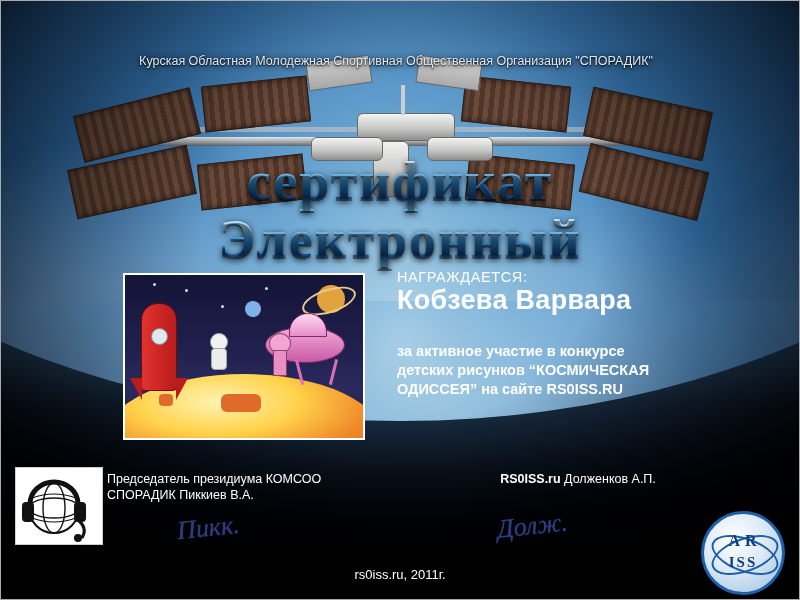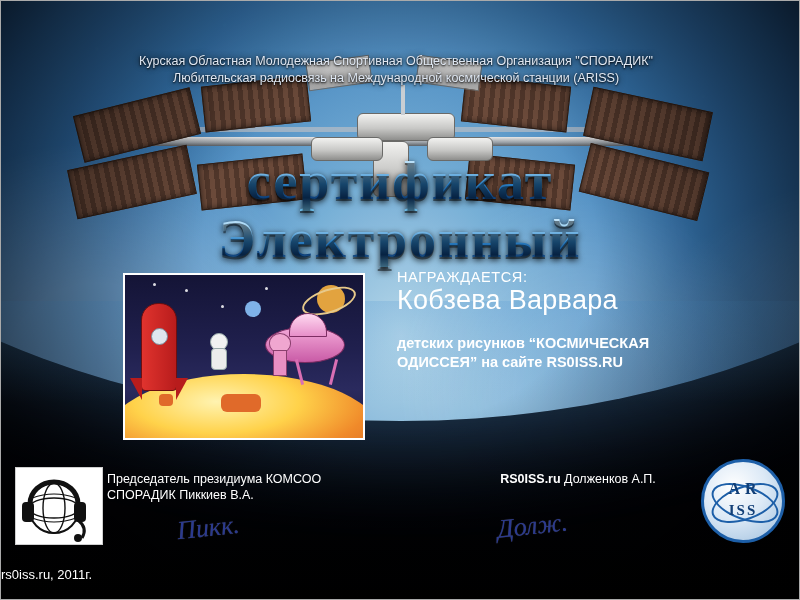--- a/index.html
+++ b/index.html
@@ -220,23 +220,23 @@
     color: #ffffff;
     z-index: 6;
   }
   .award-label {
     font-size: 14.5px;
     letter-spacing: .6px;
     margin-bottom: 0;
   }
   .award-name {
     font-size: 27px;
-    font-weight: normal;
+    font-weight: bold;
     letter-spacing: .3px;
-    margin-bottom: 18px;
+    margin-bottom: 26px;
   }
   .award-country {
     font-size: 15px;
     margin-bottom: 36px;
   }
   .award-reason {
     font-size: 14.5px;
     line-height: 19px;
     font-weight: bold;
   }
@@ -259,39 +259,40 @@
     font-size: 26px;
     transform: rotate(-6deg);
     text-shadow: 0 0 1px rgba(255,255,255,.25);
   }
   .sig-scribble-1 { left: 176px; top: 512px; }
   .sig-scribble-2 { left: 496px; top: 510px; }
   .footer-url {
     position: absolute;
     left: 0; right: 0;
     top: 566px;
+    text-align: center;
     color: #ffffff;
     font-size: 13px;
     z-index: 6;
   }
   
   .logo-komsoo {
     position: absolute;
     left: 14px;
     top: 466px;
     width: 86px;
     height: 76px;
     background: #ffffff;
     border: 1px solid #cfcfcf;
     overflow: hidden;
   }
   .logo-ariss {
     position: absolute;
     right: 14px;
-    top: 458px;
+    top: 510px;
     width: 78px;
     height: 78px;
     border-radius: 50%;
     background: radial-gradient(circle at 38% 32%, #ffffff 0%, #dce9f6 45%, #9dbedd 100%);
     border: 3px solid #1d5fa8;
     overflow: hidden;
   }
   .ariss-text {
     position: absolute;
     left: 0; right: 0;
@@ -350,21 +351,20 @@
     <div class="module" style="left:302px; top:100px; width:34px; height:54px;"></div>
     <div class="module" style="left:240px; top:96px; width:70px; height:22px;"></div>
     <div class="module" style="left:356px; top:96px; width:64px; height:22px;"></div>
     <div class="solar-stalk" style="left:330px; top:44px; width:4px; height:30px;"></div>
   </div>
 
   <div class="vignette"></div>
 
   <div class="header-lines">
     <div>Курская Областная Молодежная Спортивная Общественная Организация "СПОРАДИК"</div>
-    <div>Любительская радиосвязь на Международной космической станции (ARISS)</div>
   </div>
 
   <div class="title-block">
     <div class="title-line title-2">сертификат</div>
     <div class="title-line title-1">Электронный</div>
   </div>
 
   <div class="drawing">
     <div class="d-sky"></div>
     <div class="d-star" style="left:60px; top:14px;"></div>
@@ -394,20 +394,21 @@
       <div class="d-alien-body"></div>
     </div>
     <div class="d-dog"></div>
     <div class="d-dog-head"></div>
   </div>
 
   <div class="award">
     <div class="award-label">НАГРАЖДАЕТСЯ:</div>
     <div class="award-name">Кобзева Варвара</div>
     <div class="award-reason">
+      <div>за активное участие в конкурсе</div>
       <div>детских рисунков “КОСМИЧЕСКАЯ</div>
       <div>ОДИССЕЯ” на сайте RS0ISS.RU</div>
     </div>
   </div>
 
   <div class="sig-left">
     <div>Председатель президиума КОМСОО</div>
     <div>СПОРАДИК Пиккиев В.А.</div>
   </div>
   <div class="signature sig-scribble-1">Пикк.</div>

